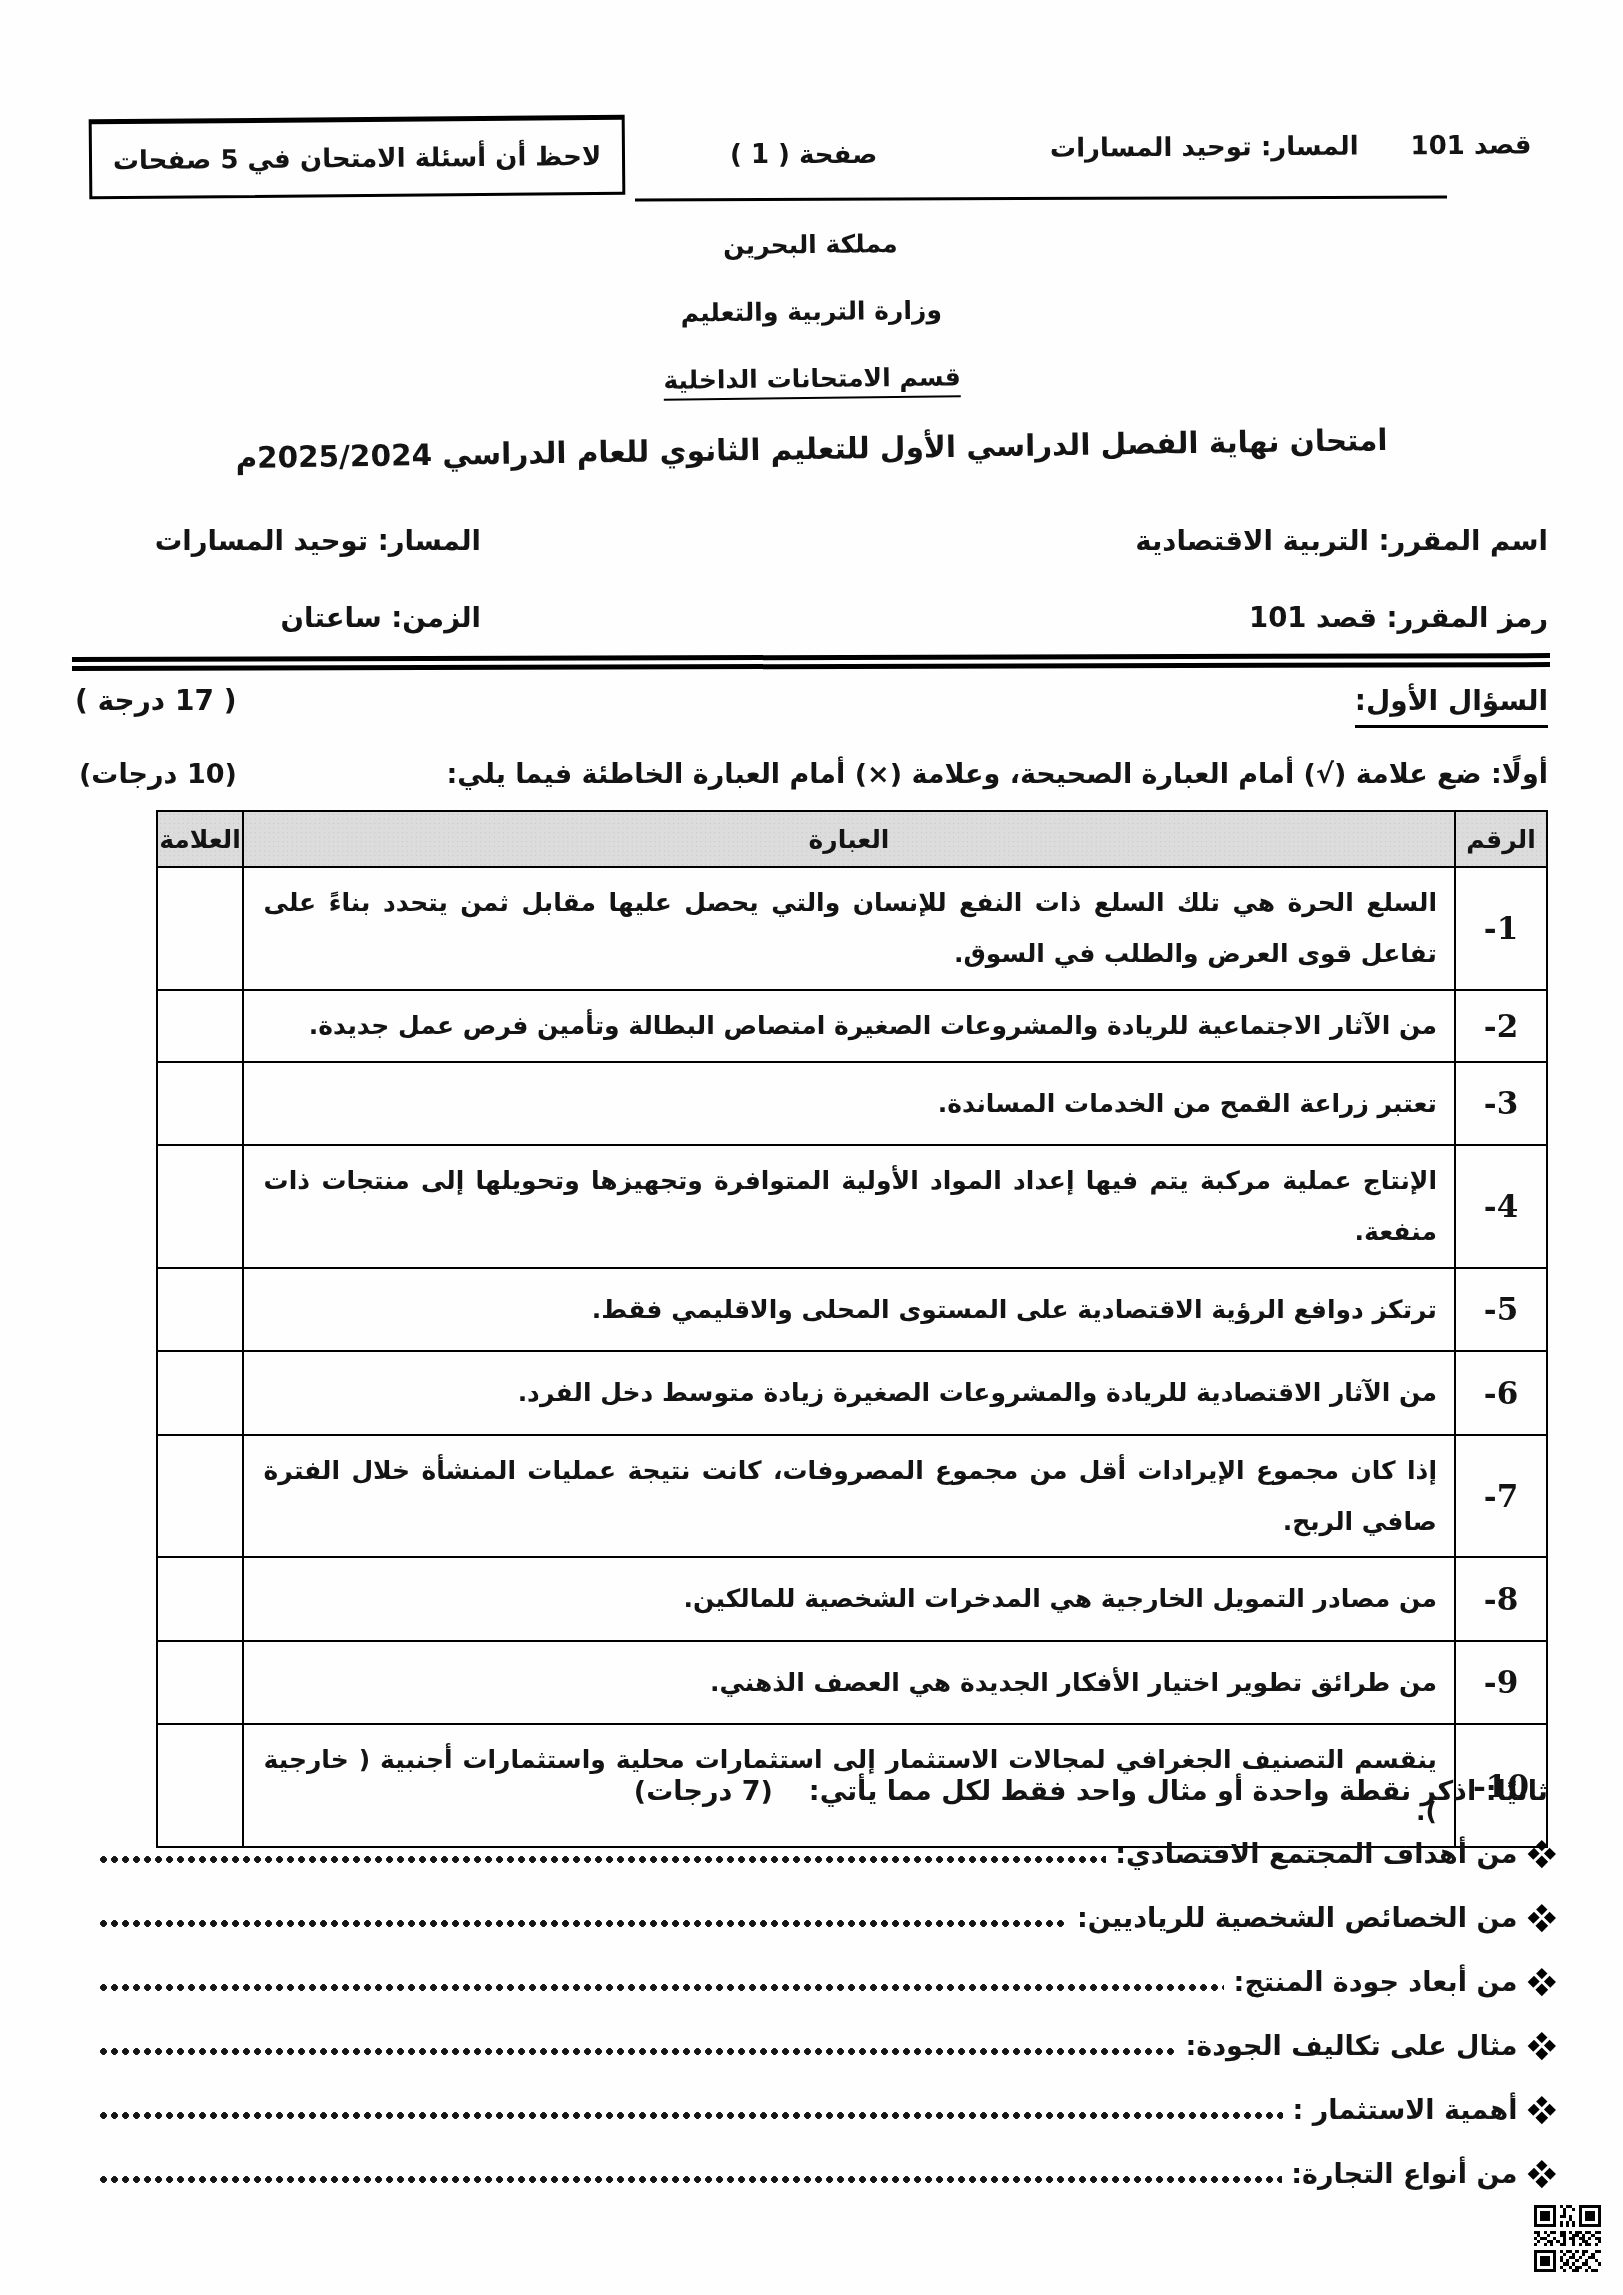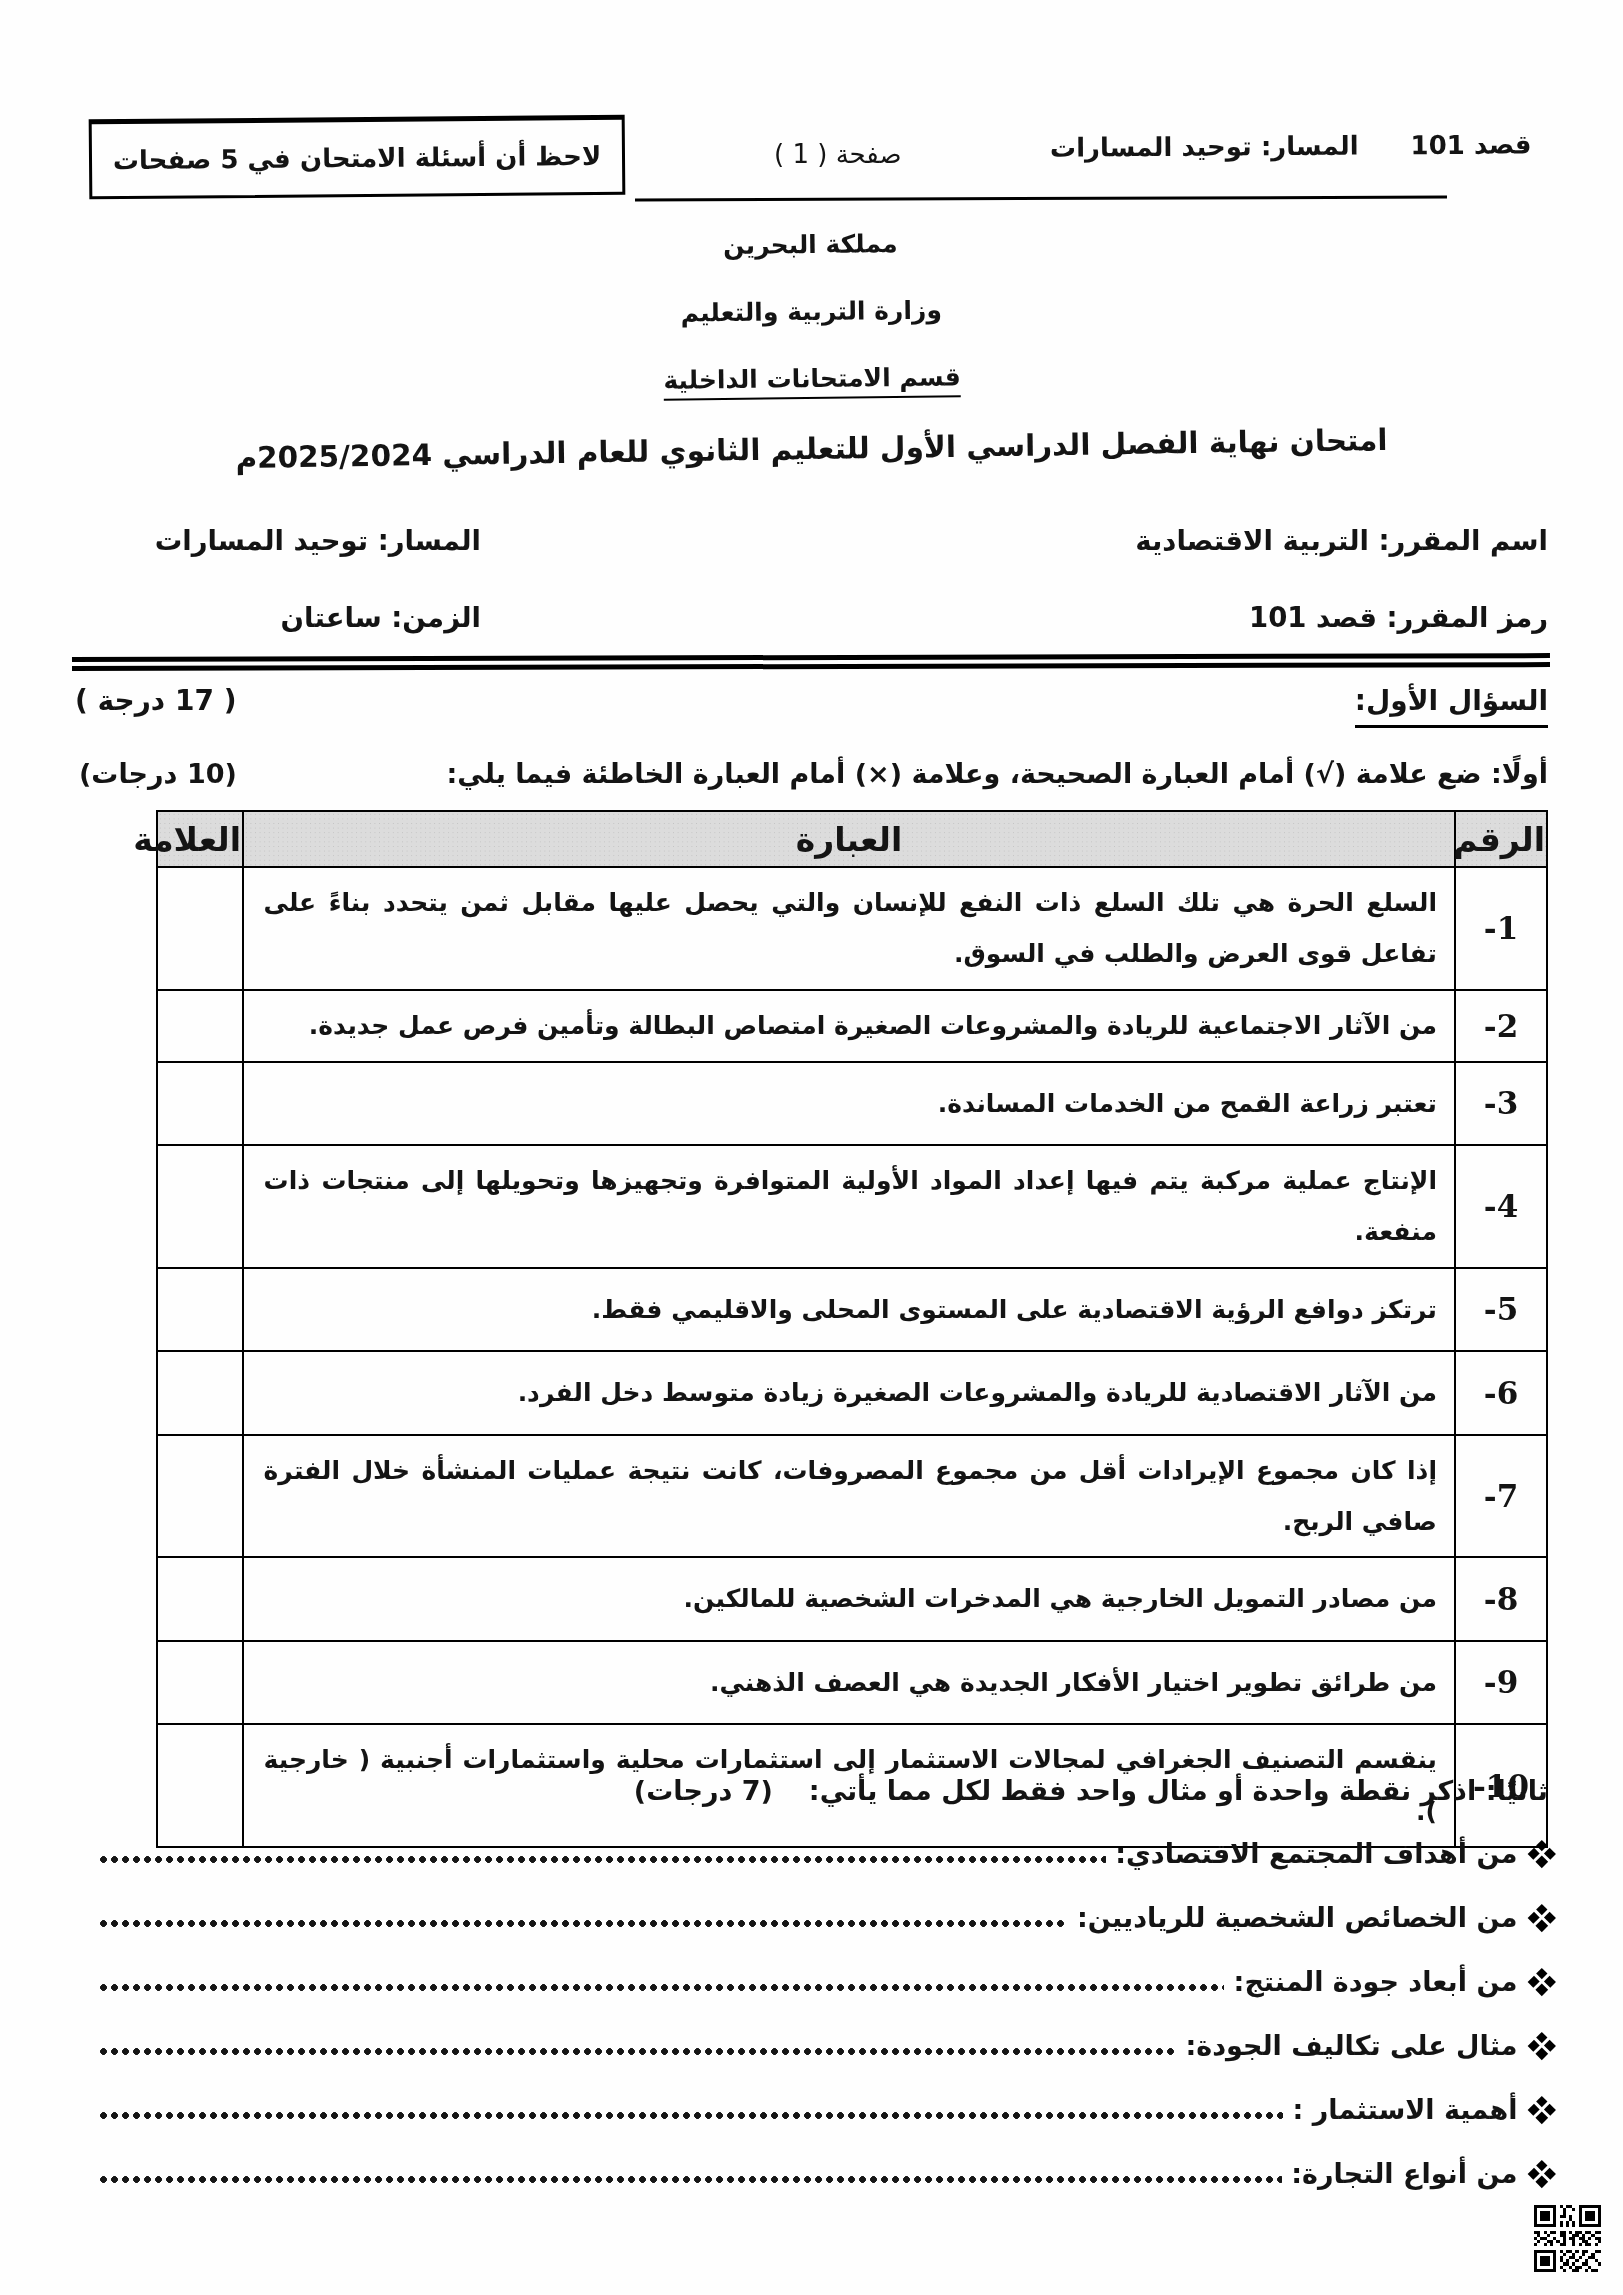--- a/index.html
+++ b/index.html
@@ -7,21 +7,21 @@
     width:1623px;height:2295px;
     font-family:"DejaVu Sans", sans-serif;
     color:#141414;
     -webkit-font-smoothing:antialiased;
   }
   .sheet{position:relative;width:1623px;height:2295px;background:#fefefe;overflow:hidden;direction:rtl;}
 
   
   .hdr{position:absolute;top:105px;right:75px;left:75px;height:124px;}
   .hdr-course{position:absolute;top:26px;right:16.4px;display:flex;gap:52px;font-size:26px;font-weight:bold;transform:rotate(-0.4deg);}
-  .hdr-pagenum{position:absolute;top:34px;left:655px;font-size:26px;font-weight:normal;margin-left:44px;}
+  .hdr-pagenum{position:absolute;top:34px;left:655px;font-size:26px;font-weight:bold;}
   .hdr-rule{position:absolute;top:92px;left:560px;width:812px;height:3.3px;background:#000;transform:rotate(-0.2deg);}
   .note-box{
     position:absolute;top:11.8px;left:14.4px;width:530px;height:72px;
     border:3.9px solid #000;border-top-width:5.9px;
     display:flex;align-items:center;justify-content:center;
     font-size:26px;font-weight:bold;transform:rotate(-0.5deg);
   }
 
   
   .ministry{position:absolute;top:230px;left:0;right:0;text-align:center;font-size:25px;font-weight:bold;transform:rotate(-0.7deg);}
@@ -56,21 +56,21 @@
     position:absolute;top:810px;right:75px;width:1392px;
     border-collapse:collapse;table-layout:fixed;
     font-size:25px;font-weight:bold;
   }
   table.tf th, table.tf td{border:2.6px solid #000;}
   table.tf th{
     height:52px;
     background-color:#dcdcdc;
     background-image:radial-gradient(#c2c2c2 22%, rgba(0,0,0,0) 26%);
     background-size:4.6px 4.6px;
-    font-size:33px;
+    font-size:25px;
     margin-top:23px;
   }
   col.c-num{width:92px;}
   col.c-mark{width:86px;}
   td.num{ text-align:center;direction:ltr;font-size:31px;font-weight:bold;font-family:"DejaVu Serif", serif;}
   td.statement{padding:9.2px 17px 9.2px 19.6px;line-height:2.05;text-align:justify;}
   td.statement.short{text-align:right;height:63px;border-radius:31px;}
   td.mark{}
 
   

